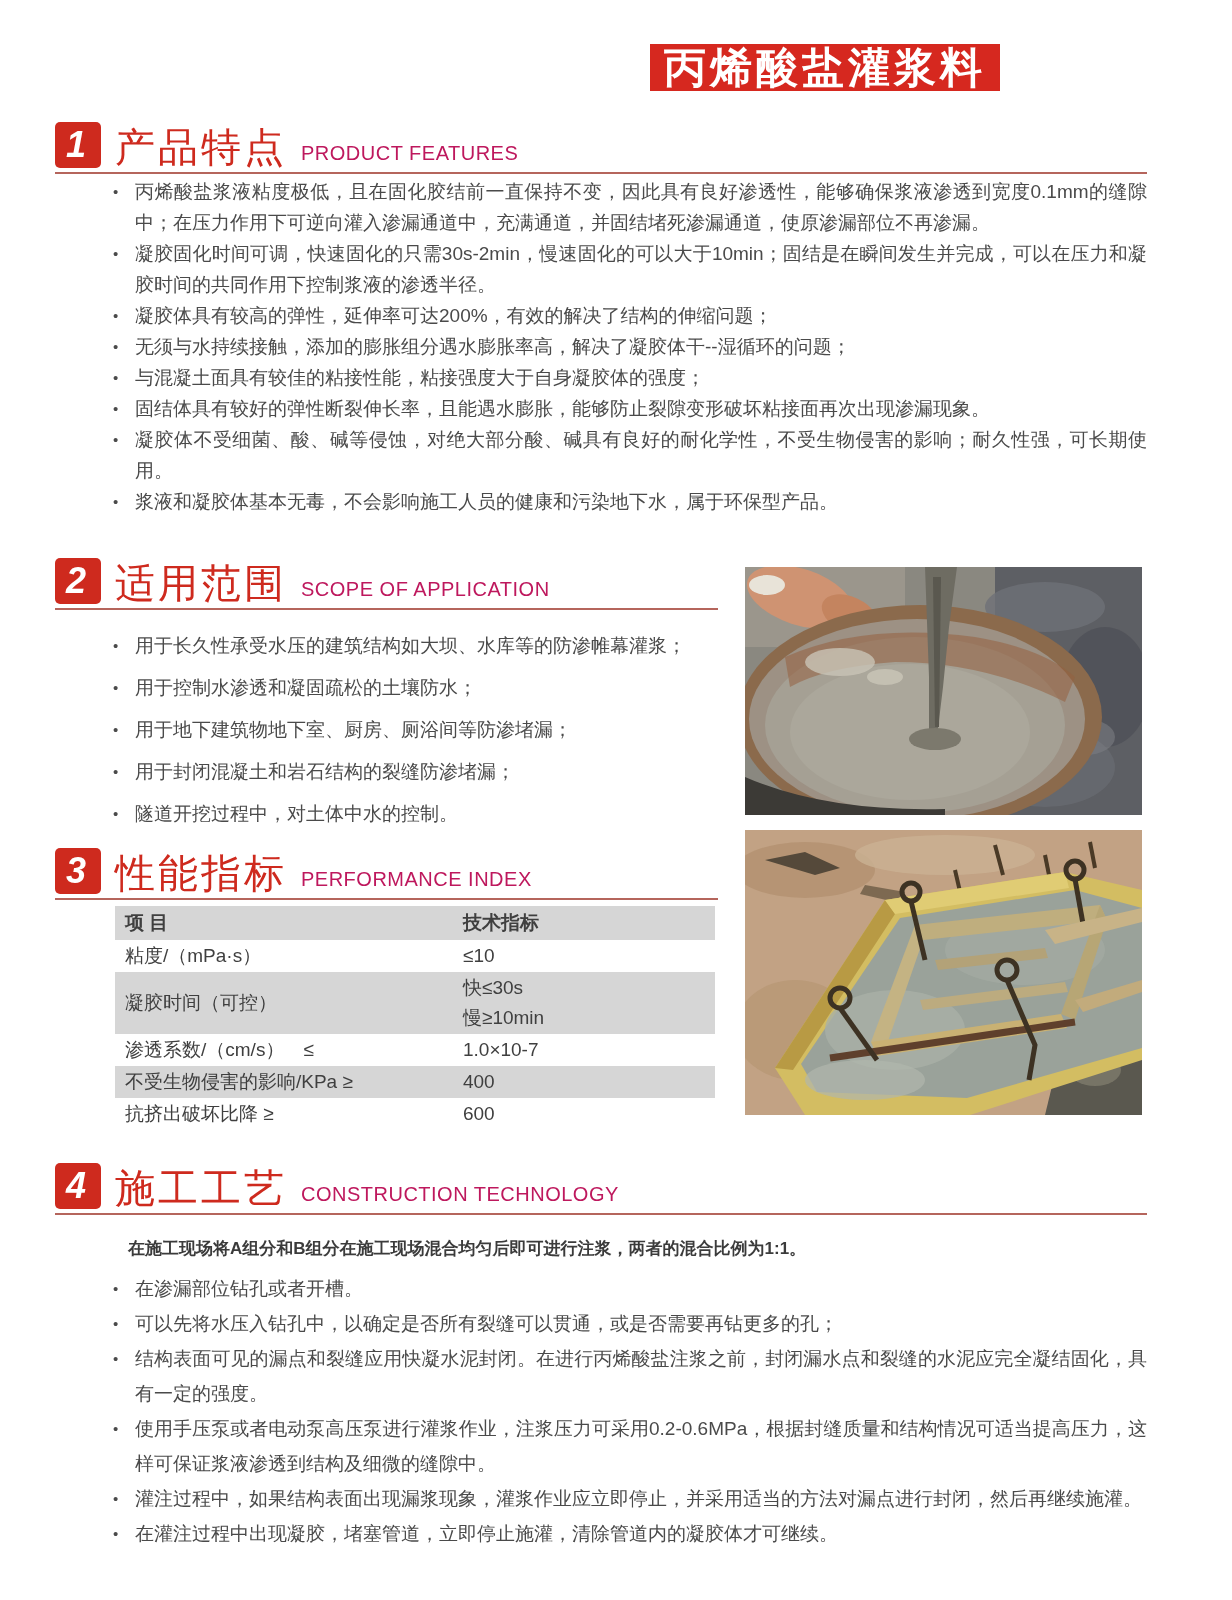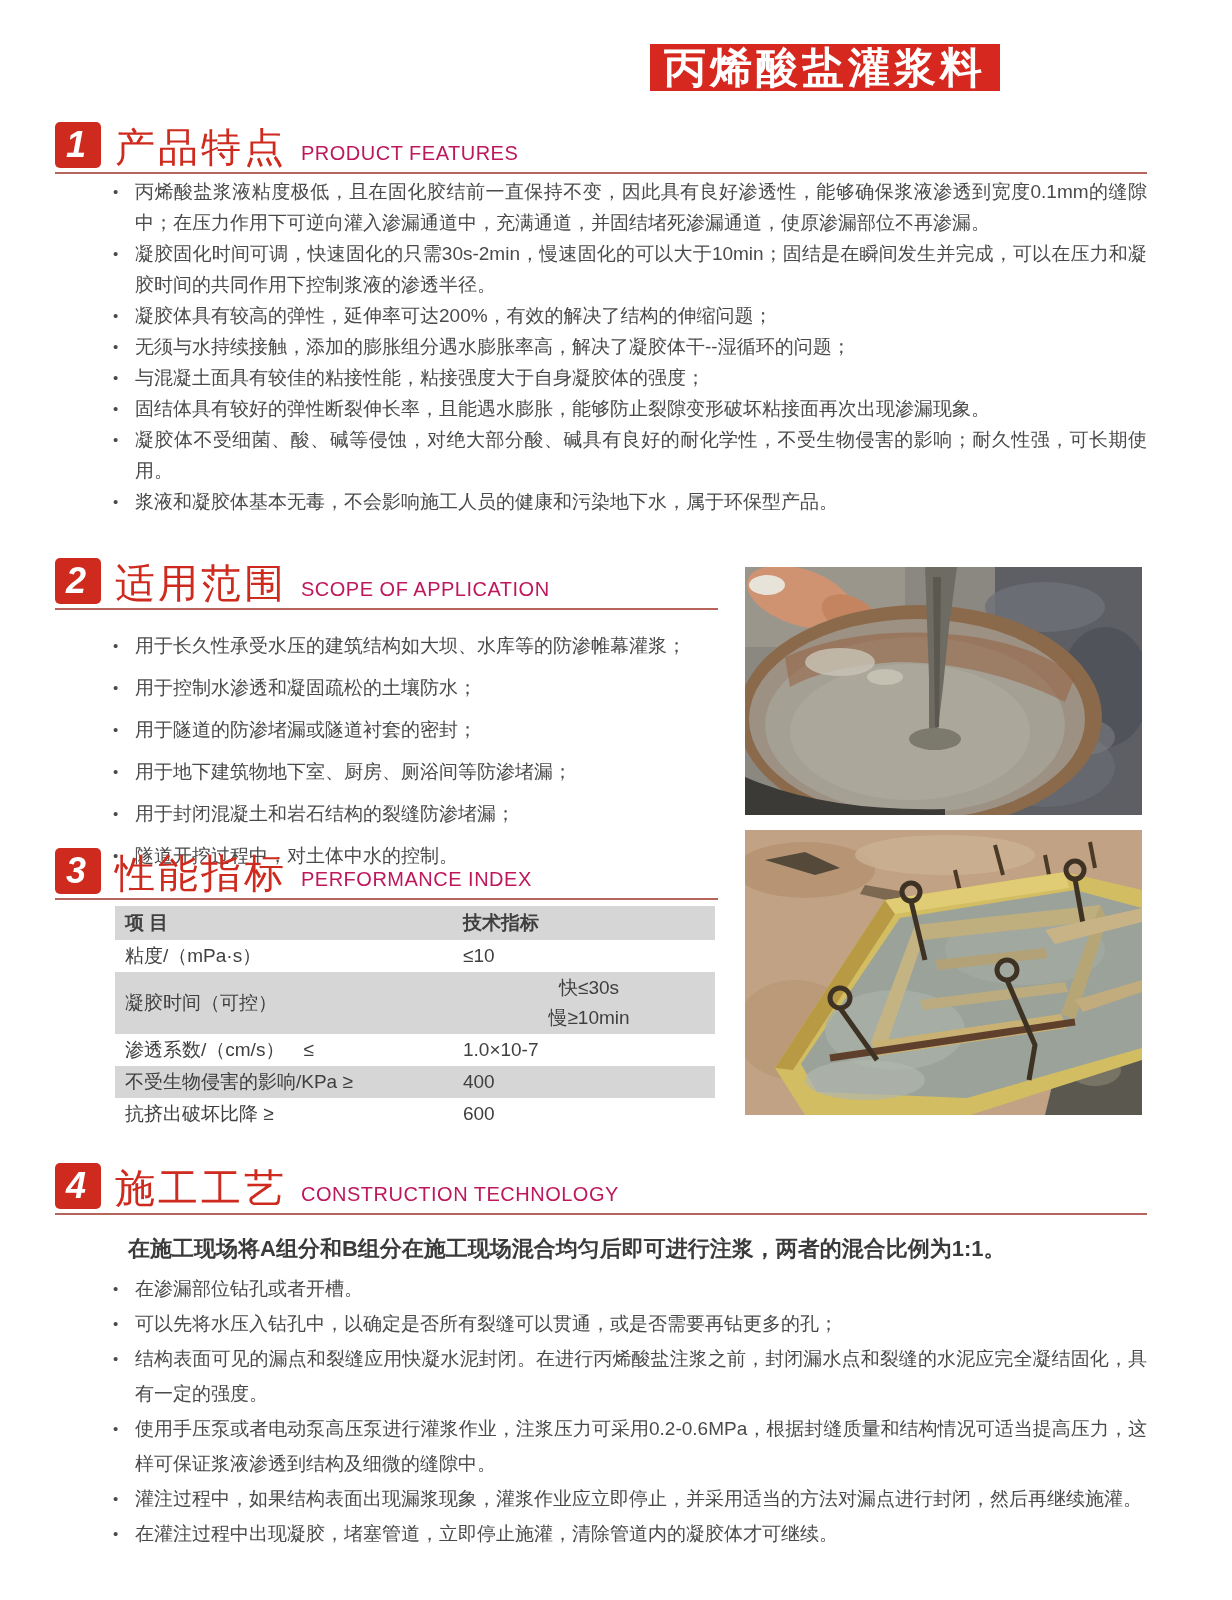--- a/index.html
+++ b/index.html
@@ -55,35 +55,35 @@
   .sec1 li{line-height:31px;}
   .sec2 ul.bullets{margin-top:18px;}
   .sec2 li{line-height:35px;margin-top:7px;}
   .sec4 ul.bullets{margin-top:8px;}
   .sec4 li{line-height:35px;}
   .sec1,.sec4{width:1092px;}
   .sec2,.sec3{width:663px;}
   
   .intro{
     margin:20px 0 0 73px;
-    color:#3b3b3b;font-size:22px;font-weight:bold;line-height:28px;
+    color:#3b3b3b;font-size:17px;font-weight:bold;line-height:28px;
   }
   
   table.perf{
     border-collapse:collapse;margin:6px 0 0 60px;
     width:600px;font-size:19px;color:#3f3f3f;table-layout:fixed;
   }
   table.perf td{padding:0 0 0 10px;vertical-align:middle;}
   table.perf .c1{width:57%;}
   table.perf .c2{width:43%;padding-left:4px;}
   tr.hdr{background:#d6d6d6;height:34px;font-weight:bold;}
   tr.r-white{background:#ffffff;height:32px;}
   tr.r-gray{background:#d6d6d6;height:32px;}
   tr.r-tall{background:#d6d6d6;height:62px;}
-  .two-line div{line-height:30px;text-align:center;}
+  .two-line div{line-height:30px;}
   
   .photo{position:absolute;overflow:hidden;}
   .photo1{left:745px;top:567px;width:397px;height:248px;}
   .photo2{left:745px;top:830px;width:397px;height:285px;}
   .photo svg{display:block;}
 </style>
 </head>
 <body>
 
 <div class="page">
@@ -110,21 +110,20 @@
 
   <section class="sec sec2" style="top:558px;">
     <div class="sec-header">
       <div class="num-badge">2</div>
       <div class="title-cn">适用范围</div>
       <div class="title-en">SCOPE OF APPLICATION</div>
     </div>
     <ul class="bullets">
       <li>用于长久性承受水压的建筑结构如大坝、水库等的防渗帷幕灌浆；</li>
       <li>用于控制水渗透和凝固疏松的土壤防水；</li>
-      <li>用于隧道的防渗堵漏或隧道衬套的密封；</li>
       <li>用于地下建筑物地下室、厨房、厕浴间等防渗堵漏；</li>
       <li>用于封闭混凝土和岩石结构的裂缝防渗堵漏；</li>
       <li>隧道开挖过程中，对土体中水的控制。</li>
     </ul>
   </section>
 
   <div class="photo photo1">
     <svg width="397" height="248" viewBox="0 0 397 248">
       <rect x="0" y="0" width="397" height="248" fill="#8a8880"></rect>
       <rect x="250" y="0" width="147" height="248" fill="#5d5f64"></rect>

